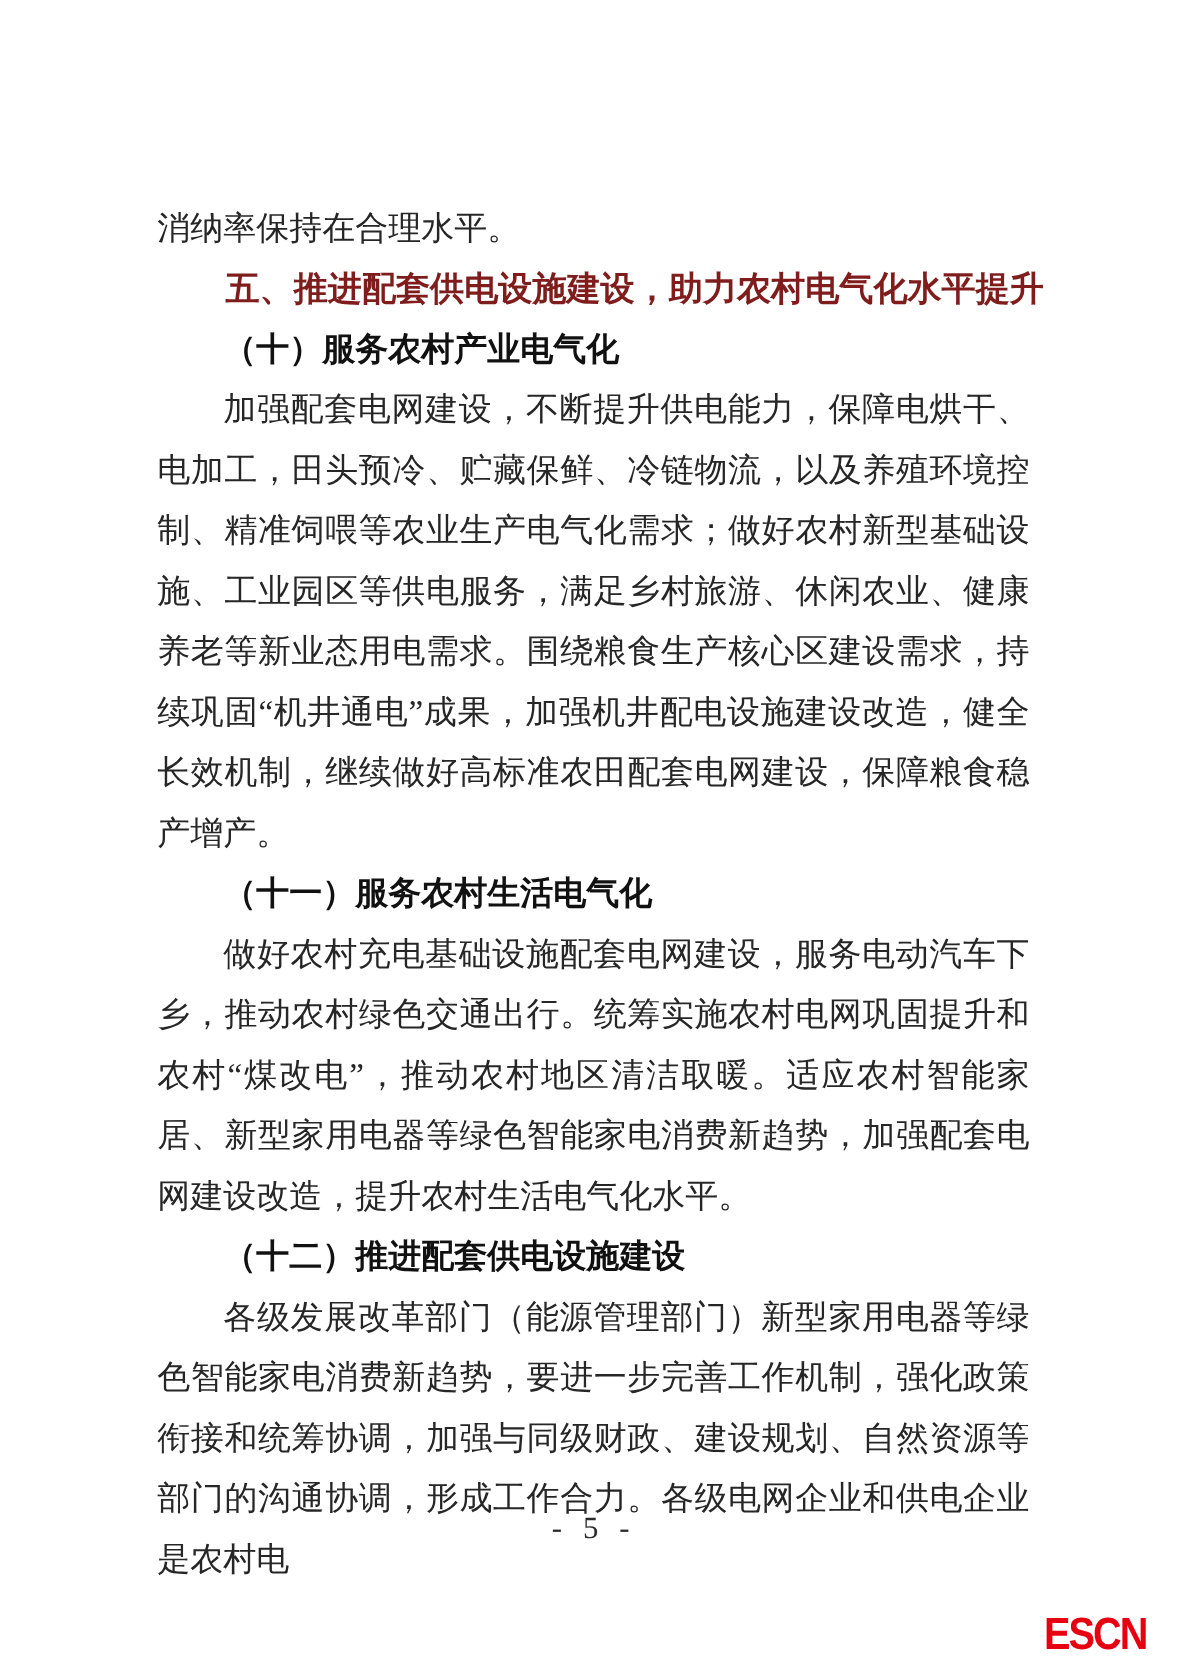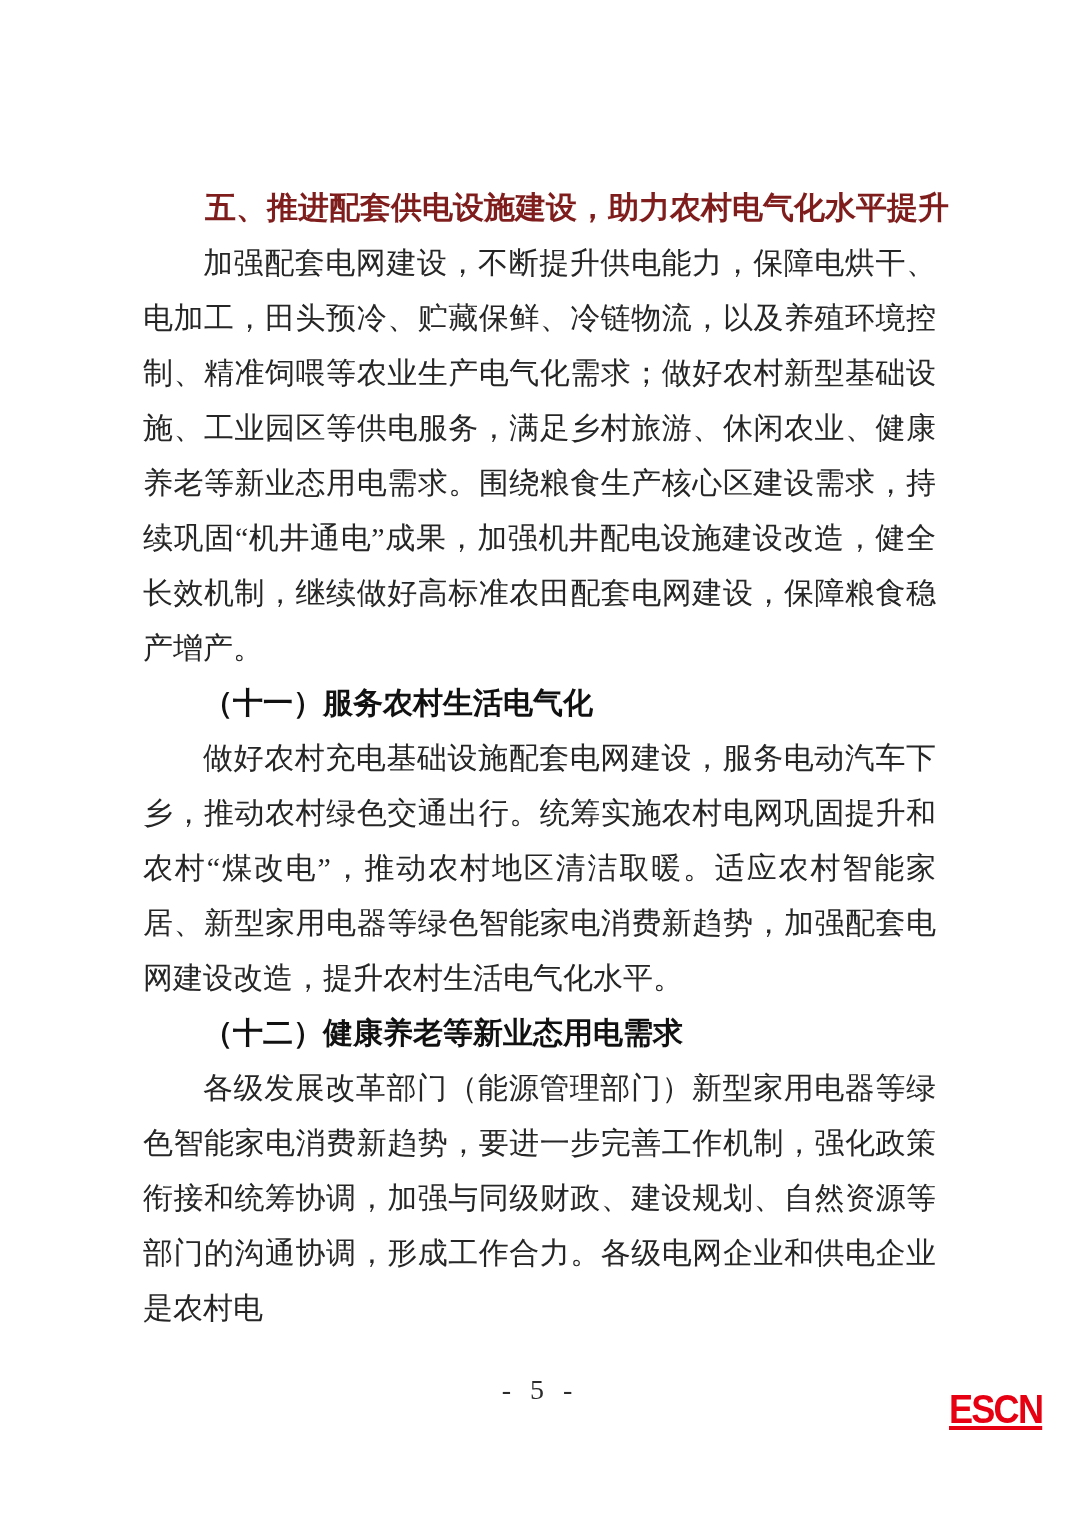--- a/index.html
+++ b/index.html
@@ -52,27 +52,26 @@
     left: 0;
     width: 100%;
     text-align: center;
     font-family: "Liberation Serif", "DejaVu Serif", serif;
     font-size: 28px;
     letter-spacing: 6px;
     color: #2b2b2b;
   }
   .logo {
     position: absolute;
-    top: 1386px;
+    top: 1462px;
     right: 25px;
     display: flex;
     align-items: baseline;
     color: #e60012; 
     white-space: nowrap;
-    text-decoration: underline;
   }
   .logo-latin {
     font-family: "Liberation Sans", "DejaVu Sans", sans-serif;
     font-weight: 800;
     font-size: 41px;
     letter-spacing: -2px;
     transform: scaleX(0.88);
     transform-origin: left bottom;
     display: inline-block;
   }
@@ -83,32 +82,34 @@
     margin-left: 2px;
     letter-spacing: 0px;
   }
 </style>
 </head>
 <body>
 
 <div class="page">
 
   <div class="text-block">
+    <p class="body-para no-indent">消纳率保持在合理水平。</p>
 
     <h2 class="h-main">五、推进配套供电设施建设，助力农村电气化水平提升</h2>
 
+    <h3 class="h-sub">（十）服务农村产业电气化</h3>
 
     <p class="body-para">加强配套电网建设，不断提升供电能力，保障电烘干、电加工，田头预冷、贮藏保鲜、冷链物流，以及养殖环境控制、精准饲喂等农业生产电气化需求；做好农村新型基础设施、工业园区等供电服务，满足乡村旅游、休闲农业、健康养老等新业态用电需求。围绕粮食生产核心区建设需求，持续巩固“机井通电”成果，加强机井配电设施建设改造，健全长效机制，继续做好高标准农田配套电网建设，保障粮食稳产增产。</p>
 
     <h3 class="h-sub">（十一）服务农村生活电气化</h3>
 
     <p class="body-para">做好农村充电基础设施配套电网建设，服务电动汽车下乡，推动农村绿色交通出行。统筹实施农村电网巩固提升和农村“煤改电”，推动农村地区清洁取暖。适应农村智能家居、新型家用电器等绿色智能家电消费新趋势，加强配套电网建设改造，提升农村生活电气化水平。</p>
 
 
-    <h3 class="h-sub">（十二）健康养老等新业态用电需求</h3>
+    <h3 class="h-sub">（十二）推进配套供电设施建设</h3>
 
     <p class="body-para">各级发展改革部门（能源管理部门）新型家用电器等绿色智能家电消费新趋势，要进一步完善工作机制，强化政策衔接和统筹协调，加强与同级财政、建设规划、自然资源等部门的沟通协调，形成工作合力。各级电网企业和供电企业是农村电</p>
   </div>
 
   <div class="page-number">- 5 -</div>
 
   <div class="logo">
     <span class="logo-latin">ESCN</span>
   </div>
 

